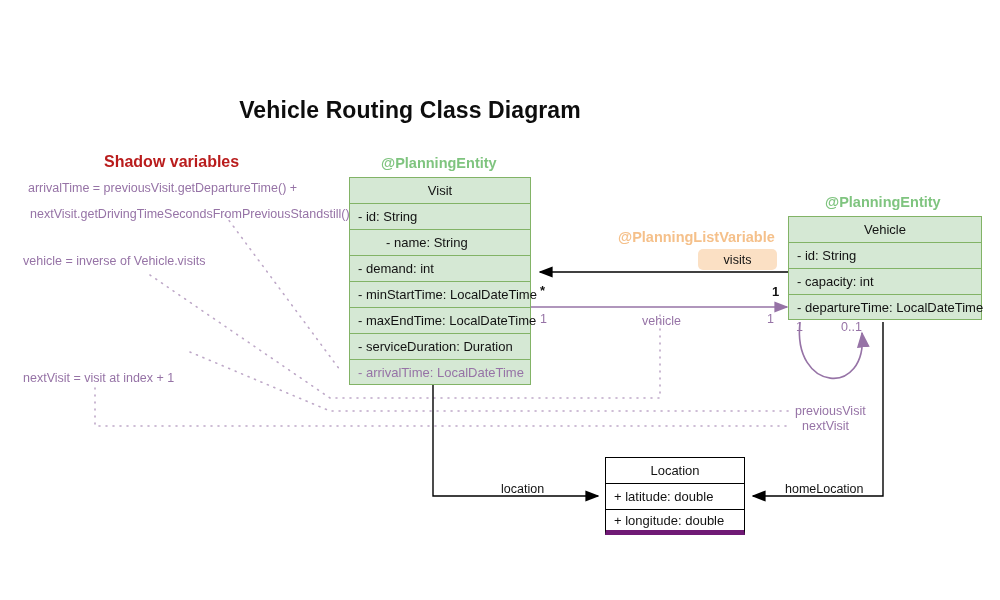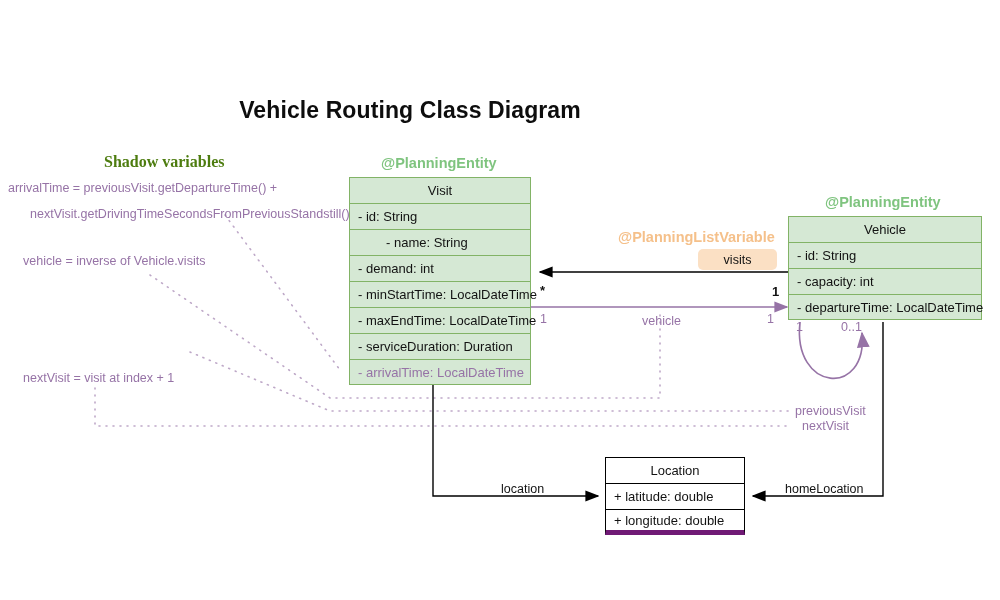--- a/index.html
+++ b/index.html
@@ -94,23 +94,22 @@
     white-space: nowrap;
   }
   .stereotype.green { color: #7fc47f; }
   .stereotype.orange { color: #f5c08a; }
 
   
   .section-heading {
     position: absolute;
     font-size: 16px;
     font-weight: bold;
-    color: #4d7c0f;
-    white-space: nowrap;
-    font-family: Liberation Serif, serif;
+    color: #b91c1c;
+    white-space: nowrap;
   }
 
   
   .shadow-note {
     position: absolute;
     font-size: 12.5px;
     color: #9673a6;
     white-space: nowrap;
   }
 
@@ -181,21 +180,21 @@
 
     <g>
       <path d="M883,322 L883,496 L753,496" stroke="#000000" stroke-width="1.4" fill="none" marker-end="url(#arrowBlack)"></path>
     </g>
   </svg>
 
   <div class="diagram-title">Vehicle Routing Class Diagram</div>
 
   <div class="section-heading" style="left:104px; top:153px;">Shadow variables</div>
 
-  <div class="shadow-note" style="left:8px; top:181px;">arrivalTime = previousVisit.getDepartureTime() +</div>
+  <div class="shadow-note" style="left:28px; top:181px;">arrivalTime = previousVisit.getDepartureTime() +</div>
   <div class="shadow-note" style="left:30px; top:207px;">nextVisit.getDrivingTimeSecondsFromPreviousStandstill()</div>
   <div class="shadow-note" style="left:23px; top:254px;text-align:center;">vehicle = inverse of Vehicle.visits</div>
   <div class="shadow-note" style="left:23px; top:371px;">nextVisit = visit at index + 1</div>
 
   <div class="stereotype green" style="left:381px; top:155px;">@PlanningEntity</div>
 
   <div class="uml-class cls-green" style="left:349px; top:177px; width:182px;">
     <div class="row title-row" style="height:26px;">Visit</div>
     <div class="row attr" style="height:26px;">- id: String</div>
     <div class="row attr" style="height:26px;padding-left:36px;">- name: String</div>

